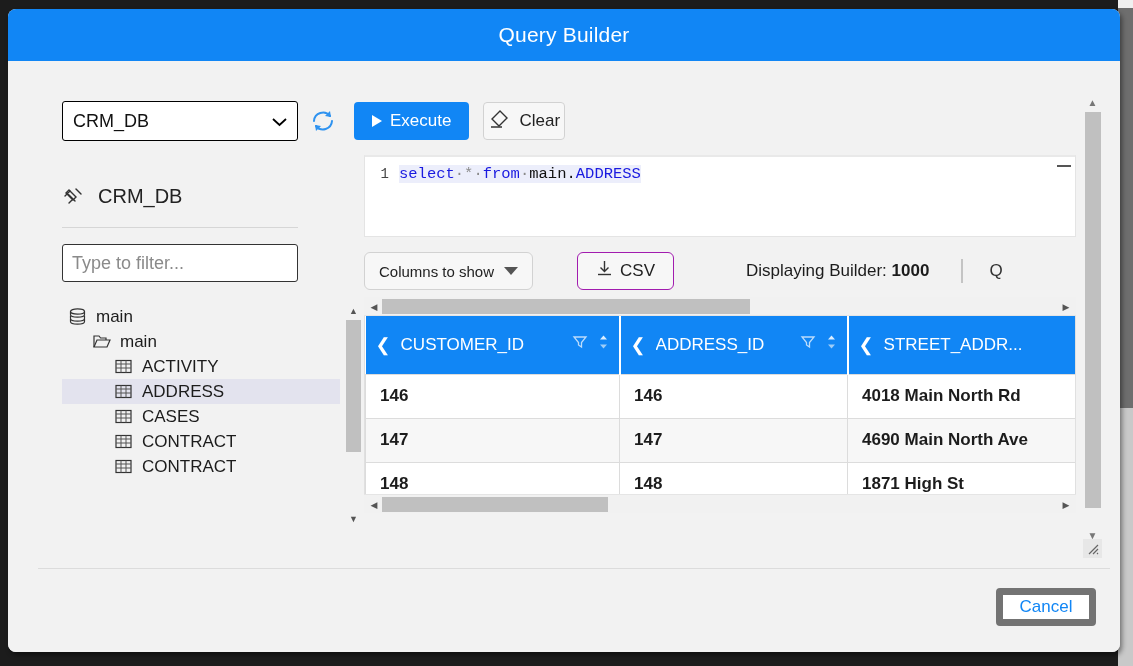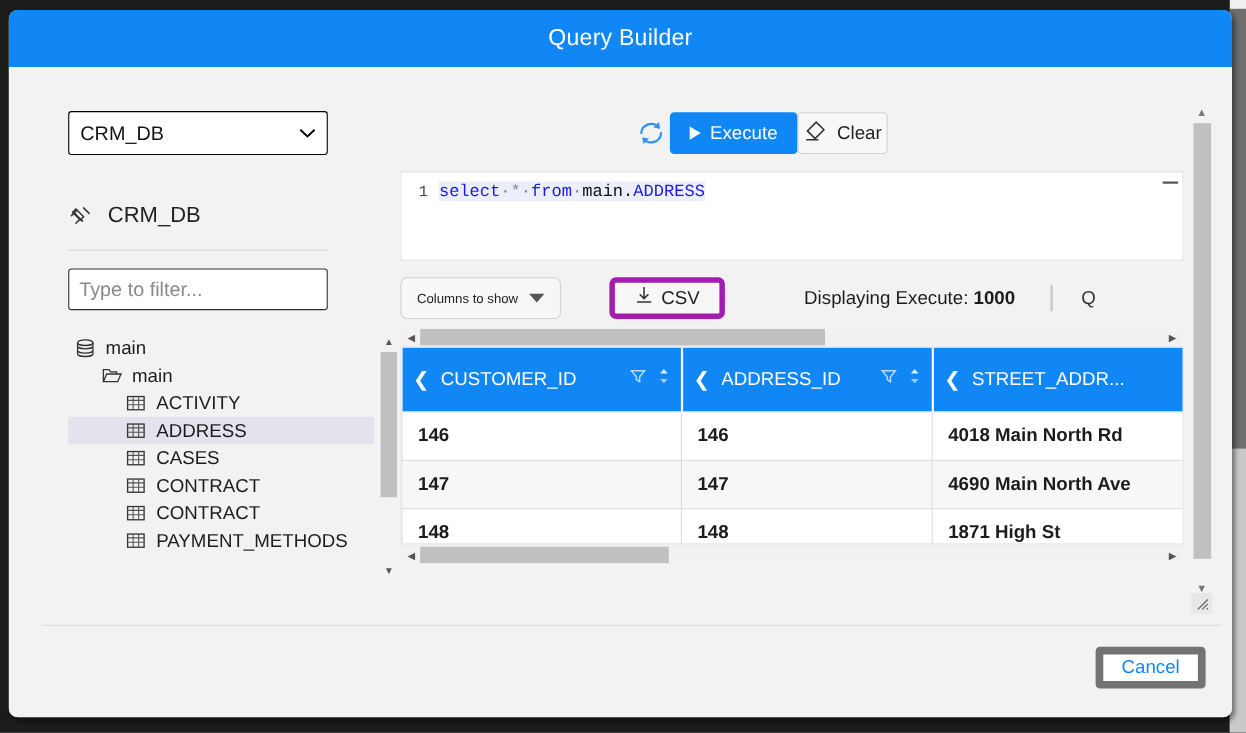--- a/index.html
+++ b/index.html
@@ -99,21 +99,21 @@
   .vscroll .arrow.down { bottom: 0; }
   .vscroll .thumb {
     position: absolute; left: 1px; top: 16px; width: 15px; height: 132px;
     background: #c0c0c0;
   }
 
   
   .right-col {
     position: absolute; left: 356px; top: 40px; width: 712px;
   }
-  .tools { display: flex; align-items: center; height: 40px; justify-content: center; }
+  .tools { display: flex; align-items: center; gap: 14px; height: 40px; }
   .btn-exec {
     background: #1186f5; color: #fff; border: none; border-radius: 4px;
     height: 38px; padding: 0 18px; font-size: 17px;
     display: flex; align-items: center; gap: 8px; cursor: pointer;
   }
   .btn-exec .tri {
     width: 0; height: 0; border-left: 10px solid #fff;
     border-top: 6px solid transparent; border-bottom: 6px solid transparent;
   }
   .btn-clear {
@@ -150,30 +150,30 @@
   .ed-mark {
     position: absolute; right: 4px; top: 8px; width: 14px; height: 2px; background: #555;
   }
 
   
   .res-tools {
     margin-top: 14px; display: flex; align-items: center; height: 40px;
   }
   .btn-cols {
     background: #f7f7f7; color: #222; border: 1px solid #d2d2d2; border-radius: 6px;
-    height: 38px; padding: 1px 14px; font-size: 12px;
+    height: 38px; padding: 1px 14px; font-size: 15px;
     display: flex; align-items: center; gap: 10px; cursor: pointer;
   }
   .caret-dn {
     width: 0; height: 0; border-top: 8px solid #555;
     border-left: 7px solid transparent; border-right: 7px solid transparent;
   }
   .btn-csv {
     margin-left: 44px;
-    background: #f7f7f7; color: #222; border: 5px solid #a21caf; border-radius: 6px;
+    background: #f7f7f7; color: #222; border: 1px solid #a21caf; border-radius: 6px;
     height: 38px; padding: 0 18px; font-size: 17px;
     display: flex; align-items: center; gap: 7px; cursor: pointer;
   }
   .rec-count {
     margin-left: 72px; font-size: 17px; color: #1c1c1c; white-space: nowrap;
   }
   .rec-count b { font-weight: bold; }
   .tool-sep {
     margin-left: 32px; width: 2px; height: 24px; background: #c4c4c4;
   }
@@ -348,27 +348,20 @@
                     <path d="M2 7 H17 M2 11 H17 M7 3.5 V15.5 M12 3.5 V15.5" stroke="#555" stroke-width="1"></path>
                   </svg></span>
                 <span>CONTRACT</span>
               </div>
               <div class="tnode lvl3">
                 <span class="ticon"><svg width="19" height="19" viewBox="0 0 19 19">
                     <rect x="2" y="3.5" width="15" height="12" stroke="#333" stroke-width="1.2" fill="none"></rect>
                     <path d="M2 7 H17 M2 11 H17 M7 3.5 V15.5 M12 3.5 V15.5" stroke="#555" stroke-width="1"></path>
                   </svg></span>
                 <span>CONTRACT</span>
-              </div>
-              <div class="tnode lvl3">
-                <span class="ticon"><svg width="19" height="19" viewBox="0 0 19 19">
-                    <rect x="2" y="3.5" width="15" height="12" stroke="#333" stroke-width="1.2" fill="none"></rect>
-                    <path d="M2 7 H17 M2 11 H17 M7 3.5 V15.5 M12 3.5 V15.5" stroke="#555" stroke-width="1"></path>
-                  </svg></span>
-                <span>PAYMENT_METHODS</span>
               </div>
             </div>
           <div class="vscroll">
             <div class="arrow up">▲</div>
             <div class="thumb"></div>
             <div class="arrow down">▼</div>
           </div>
         </div>
       </div>
 
@@ -414,21 +407,21 @@
           <button class="btn-csv">
             <span>
               <svg width="17" height="17" viewBox="0 0 17 17">
                 <path d="M8.5 1 L8.5 11 M4.5 7.5 L8.5 11.5 L12.5 7.5" stroke="#333" stroke-width="1.4" fill="none"></path>
                 <path d="M2 14.5 L15 14.5" stroke="#333" stroke-width="1.4"></path>
               </svg>
             </span>
             <span>CSV</span>
           </button>
           <div class="rec-count">
-            <span>Displaying Execute:</span>
+            <span>Displaying Builder:</span>
             <b>1000</b>
           </div>
           <div class="tool-sep"></div>
           <div class="q-letter">Q</div>
         </div>
 
         <div class="grid-area">
           <div class="hscroll">
             <div class="ha l">◀</div>
             <div class="hthumb" style="width:368px;"></div>

